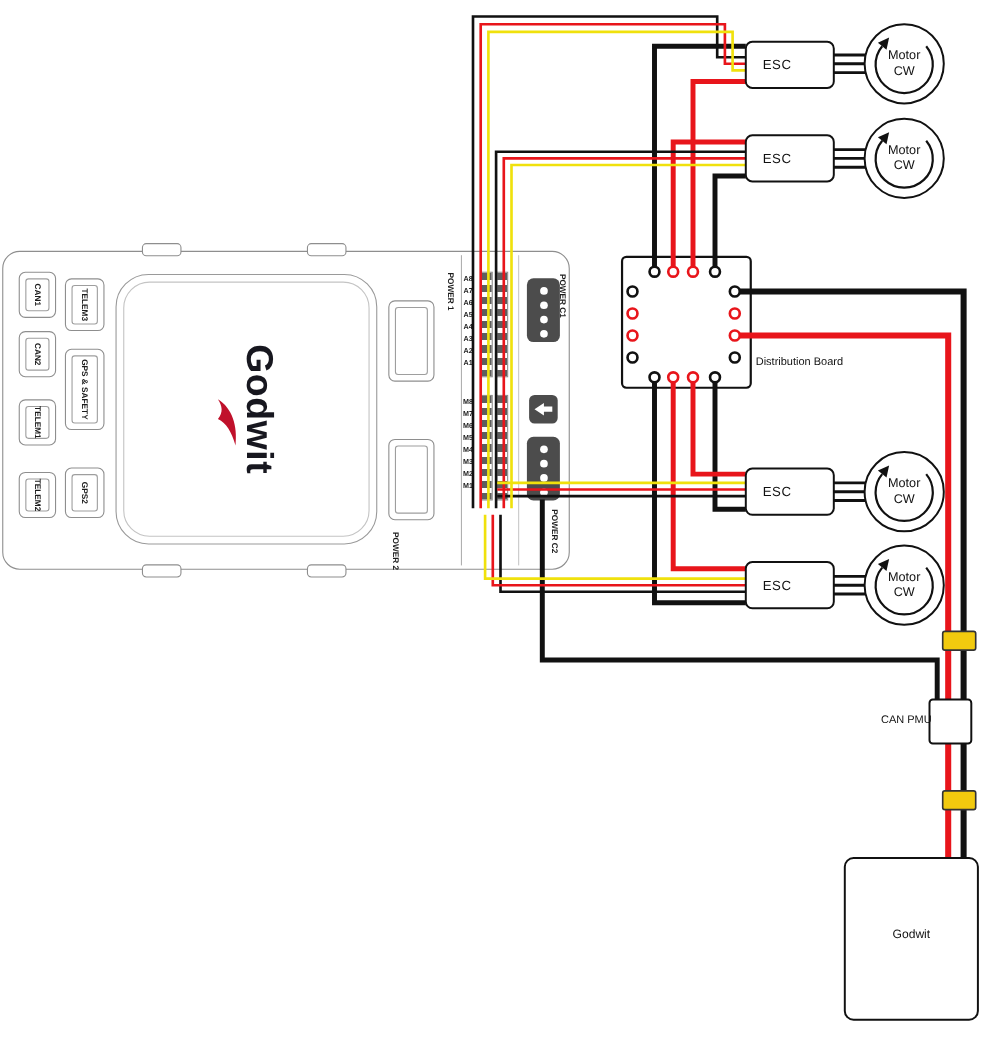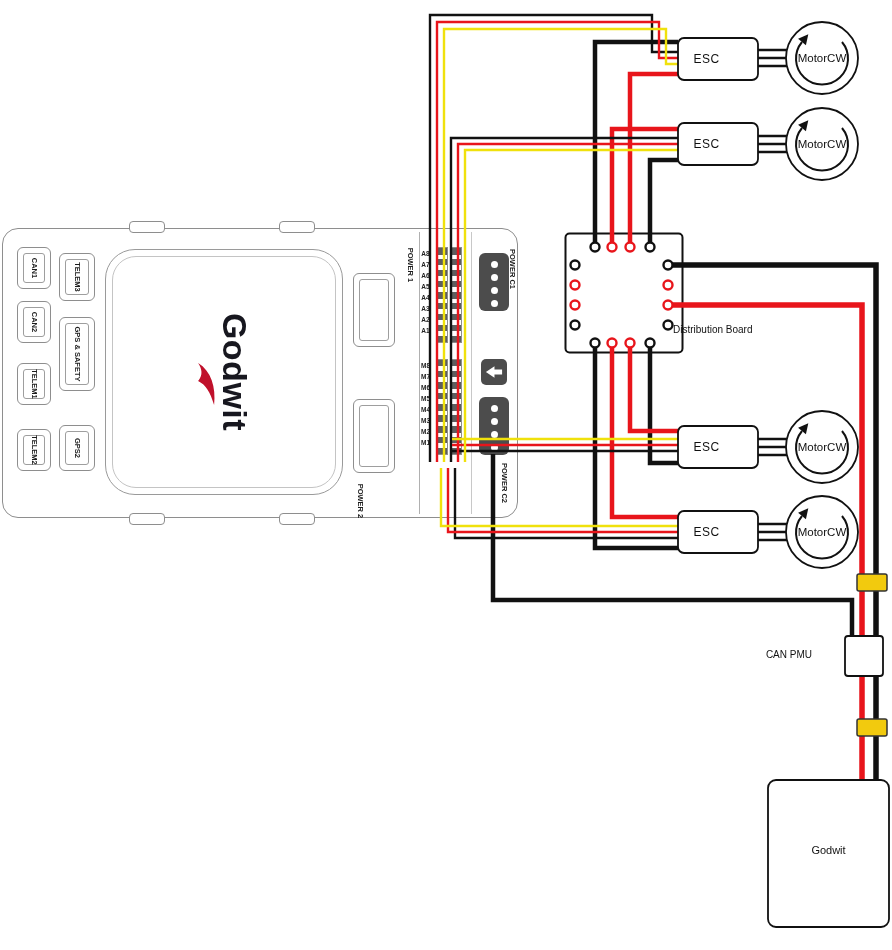--- a/index.html
+++ b/index.html
@@ -29,21 +29,21 @@
   .dkconn i:first-child{margin-top:8px}
   .arrowbox{position:absolute;left:478px;top:130px;width:26px;height:26px;background:#4c4c4c;border-radius:5px;
       display:flex;align-items:center;justify-content:center}
   .vline{position:absolute;top:3px;bottom:3px;width:1px;background:#b0b0b0}
   
   svg.wires{position:absolute;left:0;top:0;z-index:2}
   
   .overlay{position:absolute;z-index:3;color:#111}
   .esc-label{width:57px;height:42px;display:flex;align-items:center;justify-content:center;
       font-size:12px;letter-spacing:.5px}
-  .motor-label{width:72px;height:72px;display:flex;flex-direction:row;align-items:center;justify-content:center;
+  .motor-label{width:72px;height:72px;display:flex;flex-direction:column;align-items:center;justify-content:center;
       font-size:11.5px;line-height:1.25}
 </style>
 </head>
 <body>
 
 <div class="fc">
   <div class="tab t1"></div>
   <div class="tab t2"></div>
   <div class="tab t3"></div>
   <div class="tab t4"></div>
@@ -240,15 +240,15 @@
 </div>
 <div class="overlay motor-label" style="left:786px;top:411px">
   <span>Motor</span>
   <span>CW</span>
 </div>
 <div class="overlay motor-label" style="left:786px;top:496px">
   <span>Motor</span>
   <span>CW</span>
 </div>
 
-<div class="overlay" style="left:673px;top:324px;font-size:10px">Distribution Board</div>
-<div class="overlay" style="left:746px;top:649px;width:66px;text-align:right;font-size:10px">CAN PMU</div>
+<div class="overlay" style="left:687px;top:324px;font-size:10px">Distribution Board</div>
+<div class="overlay" style="left:781px;top:649px;width:66px;text-align:right;font-size:10px">CAN PMU</div>
 <div class="overlay" style="left:768px;top:844px;width:121px;text-align:center;font-size:11px">Godwit</div>
 
 </body></html>

